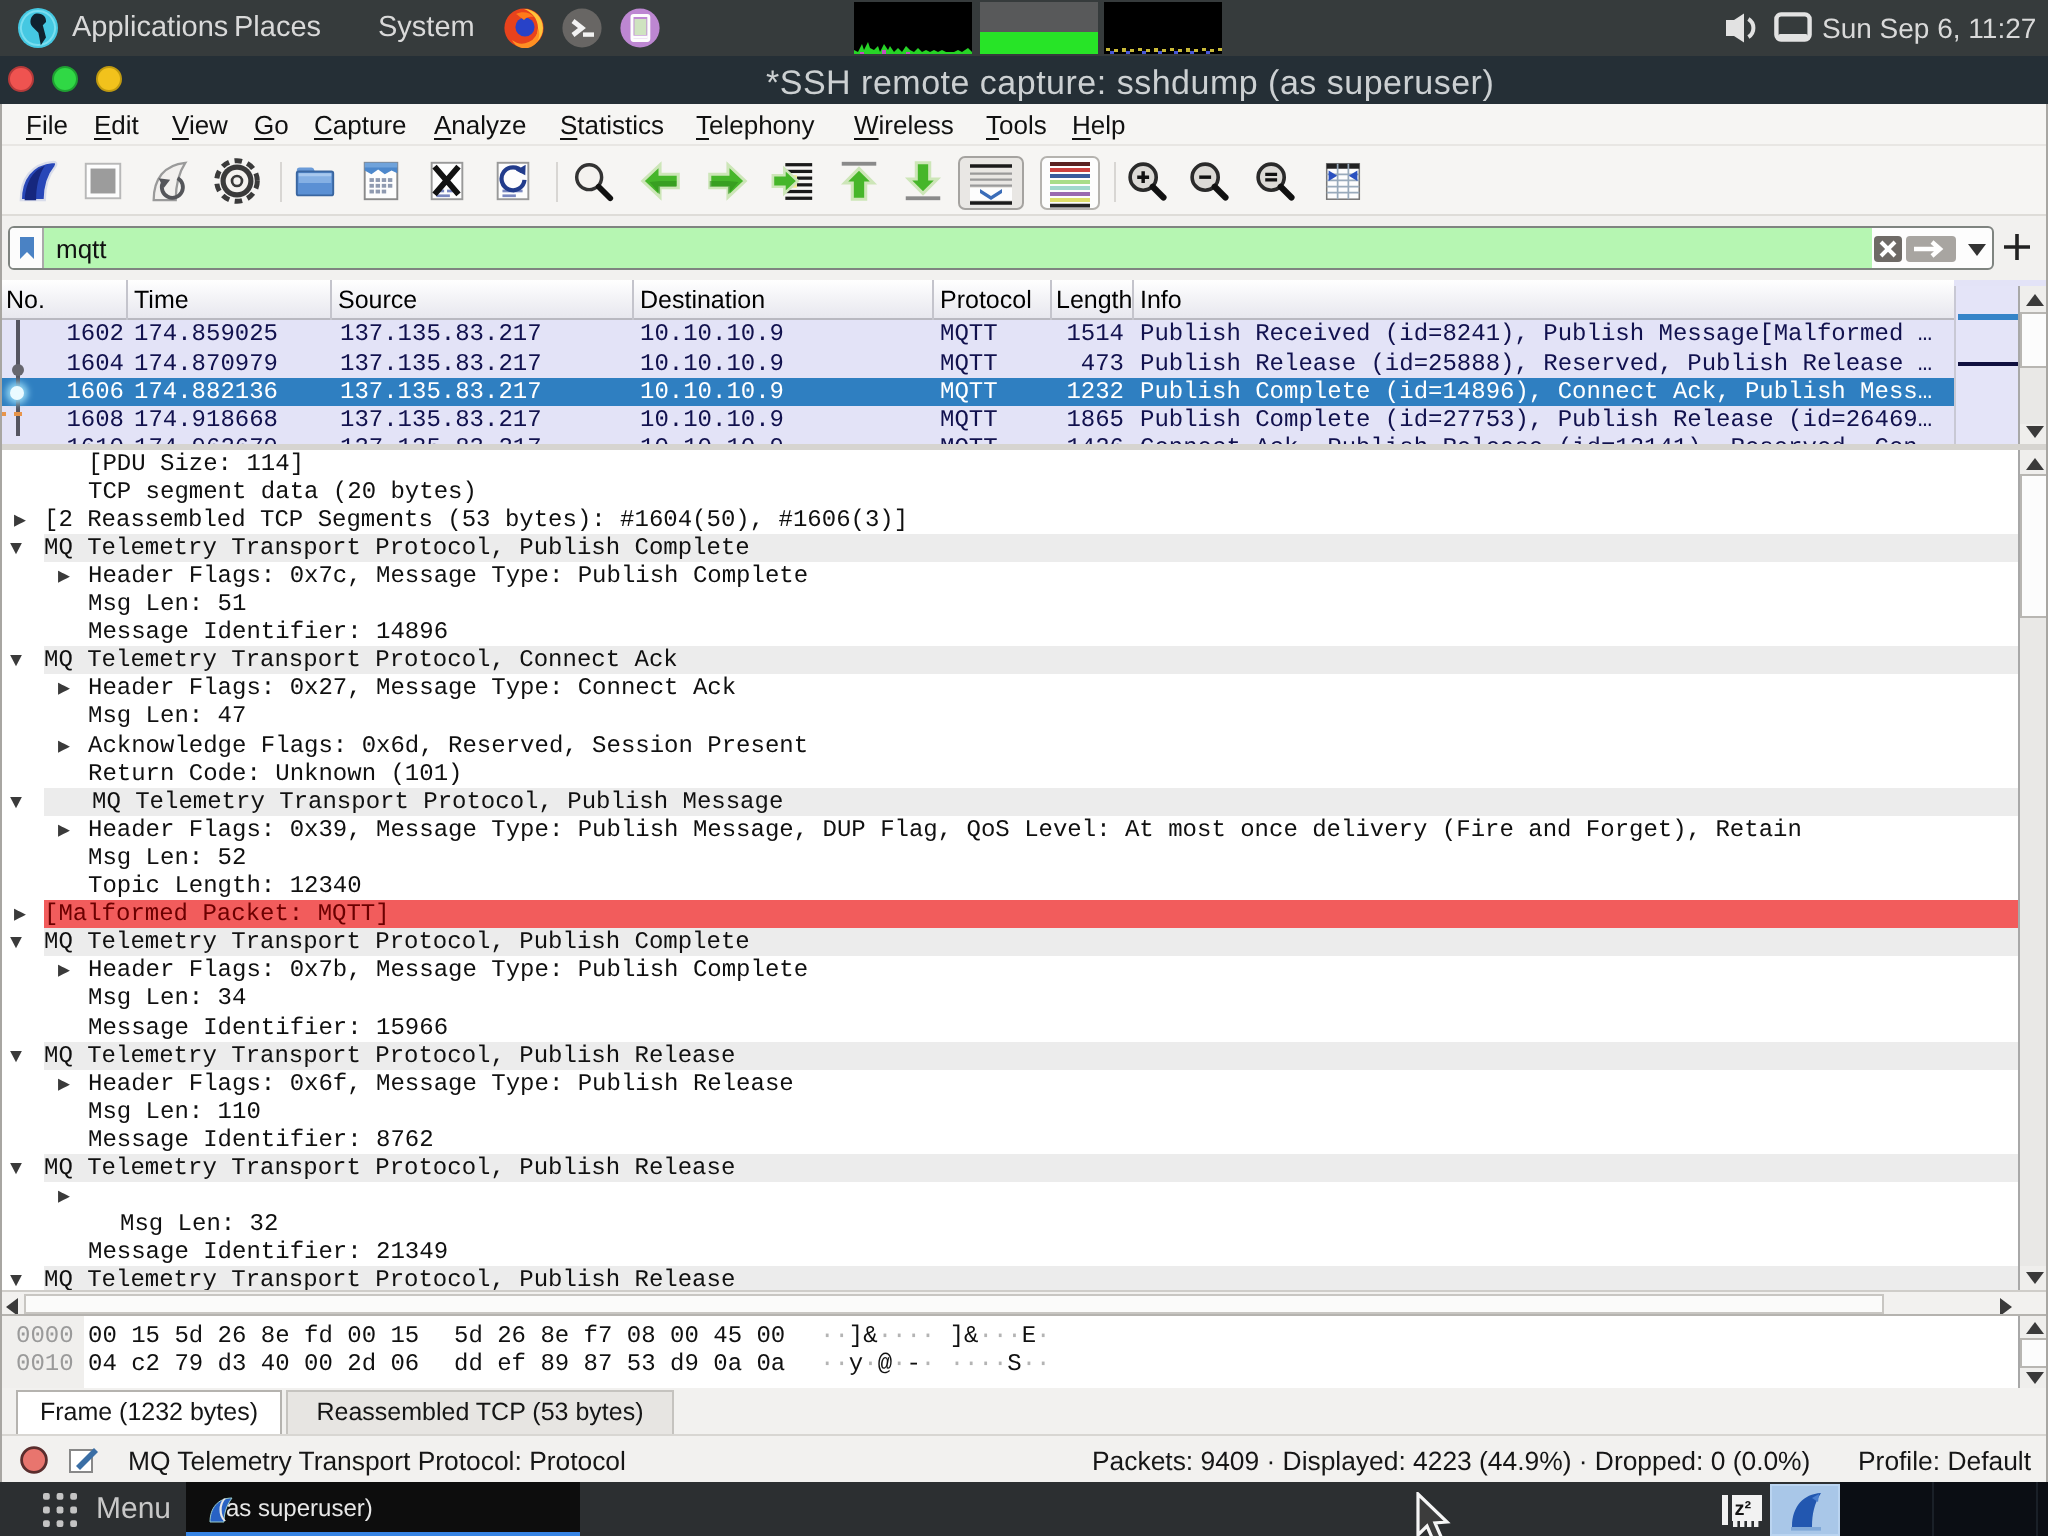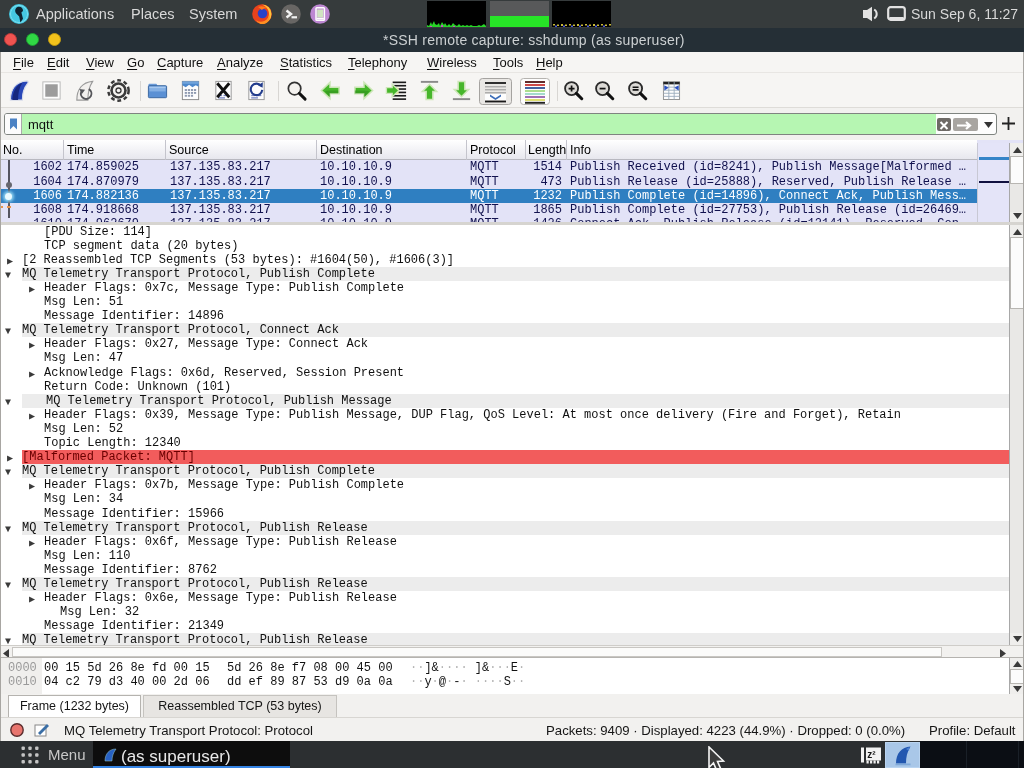--- a/index.html
+++ b/index.html
@@ -6,21 +6,21 @@
 html,body { width:1024px; height:768px; overflow:hidden; }
 #screen { position:absolute; top:0; left:0; width:1024px; height:768px;
   font-family:"Liberation Sans", sans-serif; background:#fff; }
 .abs { position:absolute; }
 
 
 #toppanel { position:absolute; top:0; left:0; width:1024px; height:28px; background:#363b3c; color:#d8d8d8; }
 #toppanel .menu { position:absolute; top:0; height:28px; line-height:28px; font-size:14.5px; color:#d9d9d9; }
 
 #titlebar { position:absolute; top:28px; left:0; width:1024px; height:24px; background:#252f36; }
-#title-text { position:absolute; top:31.5px; left:383px; font-size:14px; letter-spacing:0.25px; color:#ccd0d2; }
+#title-text { position:absolute; top:31.5px; left:383px; font-size:17px; letter-spacing:0.25px; color:#ccd0d2; }
 
 #menubar { position:absolute; top:52px; left:0; width:1024px; height:21px; background:#f6f5f3; color:#101010; border-bottom:1px solid #e8e6e3; }
 #menubar span.mi { position:absolute; top:3px; font-size:13px; }
 #menubar u { text-decoration-thickness:1px; text-underline-offset:2px; }
 
 #toolbar { position:absolute; top:73px; left:0; width:1024px; height:35px; background:#f6f5f3; border-bottom:1px solid #dedcd8; }
 .ticon { position:absolute; top:6px; width:23px; height:23px; }
 
 #filterbar { position:absolute; top:108px; left:0; width:1024px; height:32px; background:#f2f1ef; }
 #ffield { position:absolute; top:5px; left:4px; width:993px; height:22px; background:#fdfdfd; border:1px solid #7f8480; border-radius:3px; }
@@ -61,21 +61,21 @@
 <div id="screen">
 
 <div id="toppanel">
   <svg class="abs" style="top:3px;left:8px" width="22" height="22" viewBox="0 0 22 22">
     <circle cx="11" cy="11" r="10" fill="#45c8e2"></circle>
     <path d="M11 2.5 a8.5 8.5 0 1 0 0.01 0 Z" fill="none" stroke="#7adef0" stroke-width="1"></path>
     <path d="M10 3.8 C13.2 3.3 15.3 5.5 15 8 L13.4 9.6 L15 15.8 L12.4 19.6 L11.2 13.4 L8.2 10.4 C6.3 8.4 7.3 4.6 10 3.8 Z" fill="#10222e"></path>
     <path d="M9.6 6.2 L7.6 7.2 L9.4 8 Z" fill="#10222e"></path>
   </svg>
   <span class="menu" style="left:36px">Applications</span>
-  <span class="menu" style="left:131px">Places</span>
+  <span class="menu" style="left:117px">Places</span>
   <span class="menu" style="left:189px">System</span>
 
   <svg class="abs" style="top:4px;left:252px" width="20" height="20" viewBox="0 0 20 20">
     <circle cx="10" cy="10" r="9.8" fill="#e8421c"></circle>
     <path d="M10 0.5 A9.5 9.5 0 0 1 19.5 10 A9.5 9.5 0 0 1 10 19.5 C14 18 17 14.5 17 10 C17 5.5 14 2 10 0.5 Z" fill="#ffc43a"></path>
     <path d="M4 16 A8 8 0 0 0 17 10 A7 7 0 0 1 4 16 Z" fill="#ff9022"></path>
     <circle cx="10.5" cy="9.5" r="4.8" fill="#2842c8"></circle>
     <path d="M6 3 C9 1.5 13 2 15 4.5 C13 4 11 4.5 10 6 C8.5 5 7 3.5 6 3 Z" fill="#ff7a1a"></path>
   </svg>
 
@@ -459,21 +459,21 @@
 <div class="drow" style="top:226.6px"><div class="bg" style="background:#f25c5c"></div><span class="dtri" style="left:7px">▶</span><span class="txt" style="left:22px;color:#6b0000;">[Malformed Packet: MQTT]</span></div>
 <div class="drow" style="top:240.7px"><div class="bg" style="background:#ececec"></div><span class="dtri" style="left:5px">▼</span><span class="txt" style="left:22px;">MQ Telemetry Transport Protocol, Publish Complete</span></div>
 <div class="drow" style="top:254.8px"><span class="dtri" style="left:29px">▶</span><span class="txt" style="left:44px;">Header Flags: 0x7b, Message Type: Publish Complete</span></div>
 <div class="drow" style="top:268.9px"><span class="txt" style="left:44px;">Msg Len: 34</span></div>
 <div class="drow" style="top:283.0px"><span class="txt" style="left:44px;">Message Identifier: 15966</span></div>
 <div class="drow" style="top:297.1px"><div class="bg" style="background:#ececec"></div><span class="dtri" style="left:5px">▼</span><span class="txt" style="left:22px;">MQ Telemetry Transport Protocol, Publish Release</span></div>
 <div class="drow" style="top:311.2px"><span class="dtri" style="left:29px">▶</span><span class="txt" style="left:44px;">Header Flags: 0x6f, Message Type: Publish Release</span></div>
 <div class="drow" style="top:325.3px"><span class="txt" style="left:44px;">Msg Len: 110</span></div>
 <div class="drow" style="top:339.4px"><span class="txt" style="left:44px;">Message Identifier: 8762</span></div>
 <div class="drow" style="top:353.5px"><div class="bg" style="background:#ececec"></div><span class="dtri" style="left:5px">▼</span><span class="txt" style="left:22px;">MQ Telemetry Transport Protocol, Publish Release</span></div>
-<div class="drow" style="top:367.6px"><span class="dtri" style="left:29px">▶</span><span class="txt" style="left:44px;">Header Flags: 0x6e, Message Type: Publish Release</span></div>
+<div class="drow" style="top:367.6px"><span class="dtri" style="left:29px">▶</span></div>
 <div class="drow" style="top:381.7px"><span class="txt" style="left:60px;text-align:right;">Msg Len: 32</span></div>
 <div class="drow" style="top:395.8px"><span class="txt" style="left:44px;">Message Identifier: 21349</span></div>
 <div class="drow" style="top:409.9px"><div class="bg" style="background:#ececec"></div><span class="dtri" style="left:5px">▼</span><span class="txt" style="left:22px;">MQ Telemetry Transport Protocol, Publish Release</span></div>
 </div>
     </div>
 
 <div id="hscroll">
   <svg class="abs" style="top:3px;left:3px" width="6" height="9" viewBox="0 0 6 9">
         <path d="M6 0 L6 9 L0 4.5 Z" fill="#3a3a3a"></path>
       </svg>
@@ -531,21 +531,21 @@
       <rect x="0.5" y="14.1" width="3.4" height="3.4" rx="1"></rect>
           <rect x="7.3" y="14.1" width="3.4" height="3.4" rx="1"></rect>
           <rect x="14.1" y="14.1" width="3.4" height="3.4" rx="1"></rect>
     </g>
   </svg>
   <span class="abs" style="top:5px;left:48px;font-size:15px;color:#c8c8c8">Menu</span>
   <div class="abs" style="top:0;left:93px;width:197px;height:27px;background:#0d0d0d;border-bottom:2px solid #3584e4">
     <svg class="abs" style="top:6px;left:10px" width="16" height="16" viewBox="0 0 16 16">
       <path d="M2 14 C2 7 6 2 13 2 C10 6 9 10 9 14 Z" fill="#2862c4" stroke="#9cc" stroke-width="0.5"></path>
     </svg>
-    <span class="abs" style="top:6px;left:28px;font-size:17px;color:#e8e8e8">(as superuser)</span>
+    <span class="abs" style="top:6px;left:16px;font-size:12px;color:#e8e8e8">(as superuser)</span>
   </div>
 
   <svg class="abs" style="top:6px;left:860px" width="22" height="17" viewBox="0 0 22 17">
     <rect x="1" y="0.5" width="3" height="15" fill="#f2f2f2"></rect>
     <rect x="6" y="0.5" width="15" height="13" fill="#f2f2f2"></rect>
     <text x="7.2" y="10.5" font-size="10" font-weight="bold" fill="#151515" font-family="Liberation Sans">z²</text>
     <g fill="#f2f2f2">
           <rect x="6.5" y="13.5" width="2.2" height="3"></rect>
           <rect x="10" y="13.5" width="2.2" height="3"></rect>
           <rect x="13.5" y="13.5" width="2.2" height="3"></rect>

